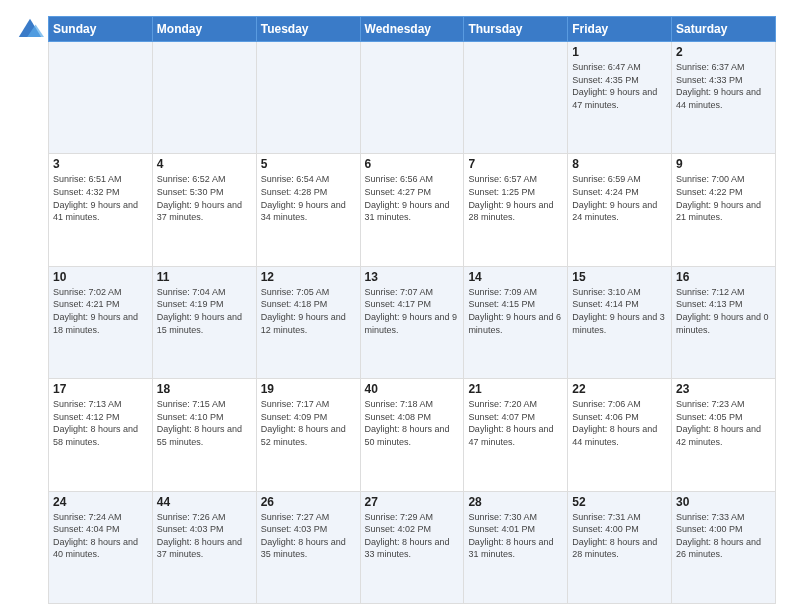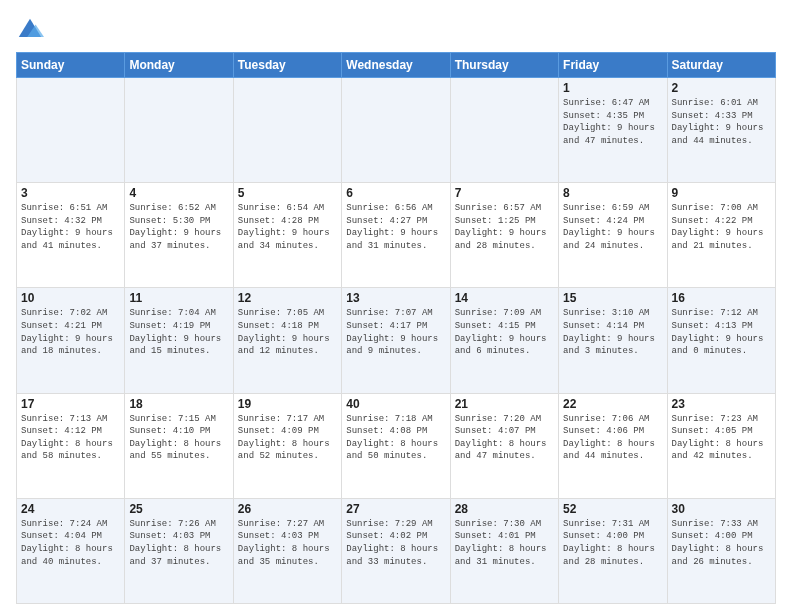--- a/index.html
+++ b/index.html
@@ -8,21 +8,21 @@
       background: #fff;
       width: 792px;
       height: 612px;
       overflow: hidden;
     }
     .page {
       width: 792px;
       height: 612px;
       padding: 16px 16px 8px 16px;
       display: flex;
-      flex-direction: column;
+      flex-direction: row;
       justify-content: center;
     }
     .header-area {
       display: flex;
       justify-content: space-between;
       align-items: flex-start;
       margin-bottom: 8px;
     }
     .logo {
       display: flex;
@@ -88,21 +88,20 @@
       font-size: 12px;
       font-weight: bold;
       color: #222;
       display: block;
       margin-bottom: 2px;
     }
     .day-info {
       font-size: 9px;
       color: #444;
       line-height: 1.4;
-      font-family: Liberation Mono, monospace;
     }
     .empty-cell {
       background-color: #f0f4fa;
     }
   </style>
 </head>
 <body>
 
 <div class="page">
   <div class="header-area">
@@ -142,21 +141,21 @@
           <td class="empty-cell"></td>
           <td class="empty-cell"></td>
           <td>
             <span class="day-num">1</span>
             <div class="day-info">Sunrise: 6:47 AM
 Sunset: 4:35 PM
 Daylight: 9 hours and 47 minutes.</div>
           </td>
           <td>
             <span class="day-num">2</span>
-            <div class="day-info">Sunrise: 6:01 AM
+            <div class="day-info">Sunrise: 6:37 AM
 Sunset: 4:33 PM
 Daylight: 9 hours and 44 minutes.</div>
           </td>
         </tr>
         <tr>
           <td>
             <span class="day-num">3</span>
             <div class="day-info">Sunrise: 6:51 AM
 Sunset: 4:32 PM
 Daylight: 9 hours and 41 minutes.</div>
@@ -287,21 +286,21 @@
           </td>
         </tr>
         <tr>
           <td>
             <span class="day-num">24</span>
             <div class="day-info">Sunrise: 7:24 AM
 Sunset: 4:04 PM
 Daylight: 8 hours and 40 minutes.</div>
           </td>
           <td>
-            <span class="day-num">25</span>
+            <span class="day-num">44</span>
             <div class="day-info">Sunrise: 7:26 AM
 Sunset: 4:03 PM
 Daylight: 8 hours and 37 minutes.</div>
           </td>
           <td>
             <span class="day-num">26</span>
             <div class="day-info">Sunrise: 7:27 AM
 Sunset: 4:03 PM
 Daylight: 8 hours and 35 minutes.</div>
           </td>

